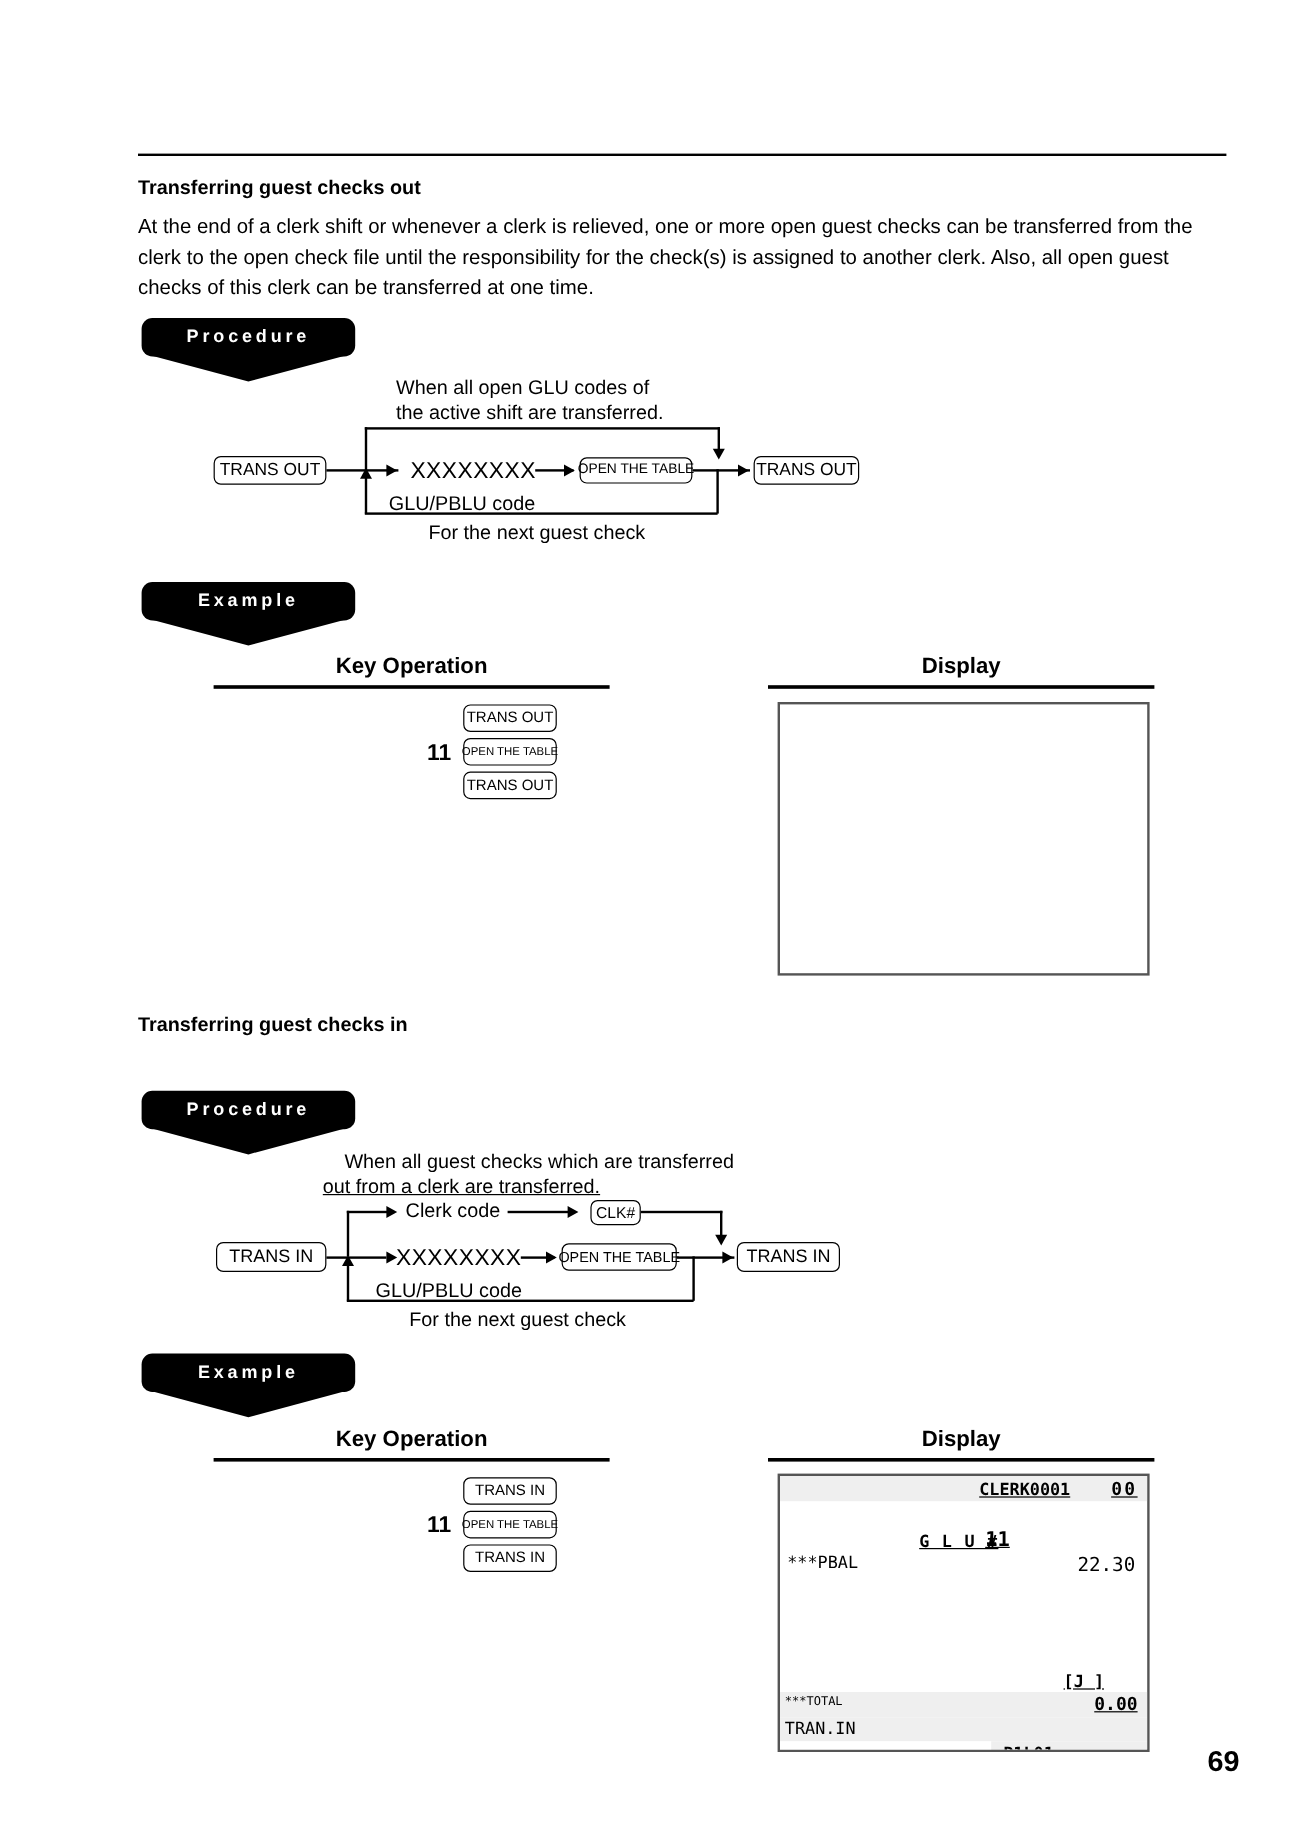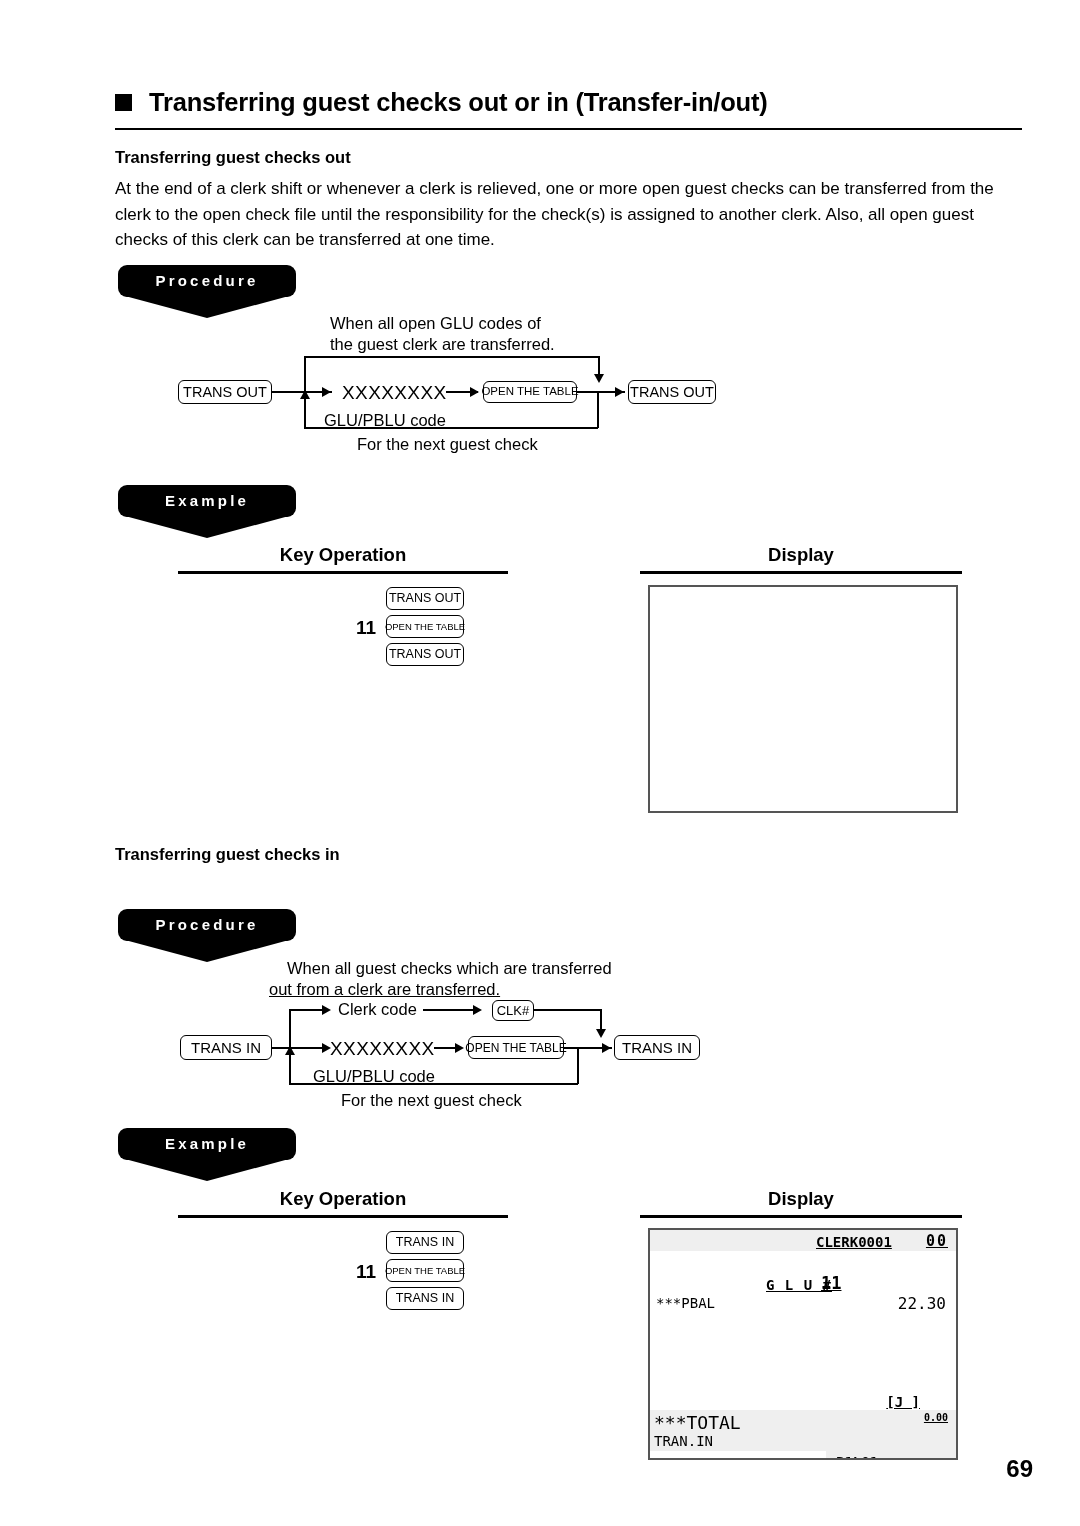--- a/index.html
+++ b/index.html
@@ -157,37 +157,33 @@
   .pageno {
     position: absolute; right: 47px; bottom: 43px;
     font-size: 24px; font-weight: bold;
   }
 </style>
 </head>
 <body>
 
 <div class="page">
 
-  <div class="title-row">
-    <span class="title-bullet"></span>
-    <span class="title-text">Transferring guest checks out or in (Transfer-in/out)</span>
-  </div>
   <div class="title-rule"></div>
 
   <div class="subhead" style="top:148px;">Transferring guest checks out</div>
   <div class="para" style="top:176px;">At the end of a clerk shift or whenever a clerk is relieved, one or more open guest checks can be transferred from the clerk to the open check file until the responsibility for the check(s) is assigned to another clerk. Also, all open guest checks of this clerk can be transferred at one time.</div>
 
   <div class="banner" style="left:118px; top:265px;">
     <div class="pill">Procedure</div>
     <div class="tab"></div>
   </div>
 
   <div class="flow" style="left:0; top:0;">
     <div class="flow-label" style="left:330px; top:313px;">When all open GLU codes of</div>
-    <div class="flow-label" style="left:330px; top:334px;">the guest clerk are transferred.</div>
+    <div class="flow-label" style="left:330px; top:334px;">the active shift are transferred.</div>
 
     <div class="keycap" style="left:178px; top:380px; width:94px; height:24px; font-size:14.5px;">TRANS OUT</div>
 
     <div class="ln h" style="left:272px; top:391px; width:60px;"></div>
     <div class="arrow right" style="left:322px; top:386.5px;"></div>
 
     <div class="ln v" style="left:304px; top:356px; height:36px;"></div>
     <div class="ln h" style="left:304px; top:356px; width:296px;"></div>
     <div class="ln v" style="left:598px; top:356px; height:22px;"></div>
     <div class="arrow down" style="left:594px; top:374px;"></div>
@@ -313,22 +309,22 @@
 
       <div class="lcd-txt lcd-bold" style="left:116px; top:48px; font-size:14px; letter-spacing:1px;">G L U #</div>
       <div class="lcd-txt lcd-bold" style="left:171px; top:45px; font-size:17px;">11</div>
 
       <div class="lcd-txt" style="left:6px; top:66px; font-size:14px;">***PBAL</div>
       <div class="lcd-txt" style="right:10px; top:66px; font-size:16px;">22.30</div>
 
       <div class="lcd-txt lcd-bold" style="right:36px; top:165px; font-size:14px;">[J ]</div>
 
       <div class="lcd-band" style="top:180px; height:21px;"></div>
-      <div class="lcd-txt" style="left:4px; top:184px; font-size:18px;">***TOTAL</div>
-      <div class="lcd-txt lcd-bold" style="right:8px; top:183px; font-size:10px;">0.00</div>
+      <div class="lcd-txt" style="left:4px; top:184px; font-size:10px;">***TOTAL</div>
+      <div class="lcd-txt lcd-bold" style="right:8px; top:183px; font-size:15px;">0.00</div>
 
       <div class="lcd-band" style="top:201px; height:20px;"></div>
       <div class="lcd-txt" style="left:4px; top:204px; font-size:14px;">TRAN.IN</div>
 
       <div class="lcd-band" style="top:221px; bottom:0; background:#efefef;"></div>
       <div style="position:absolute; left:0; top:221px; width:176px; bottom:0; background:#fff; border-right:0;"></div>
       <div class="lcd-txt lcd-bold" style="left:186px; top:225px; font-size:14px;">P1L01</div>
     </div>
   </div>
 

